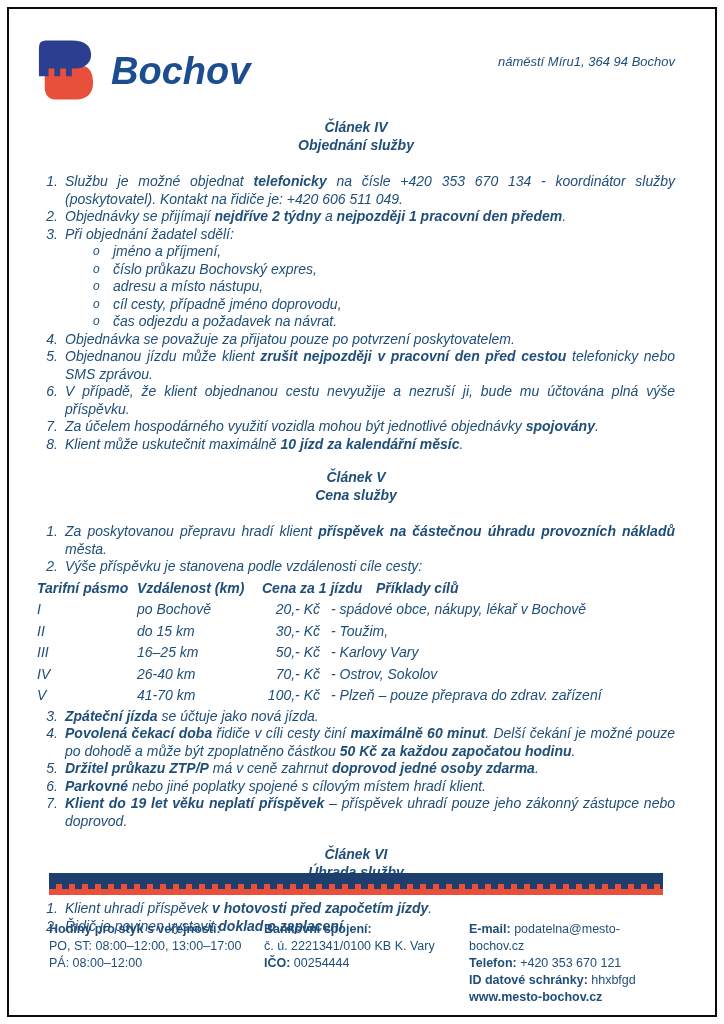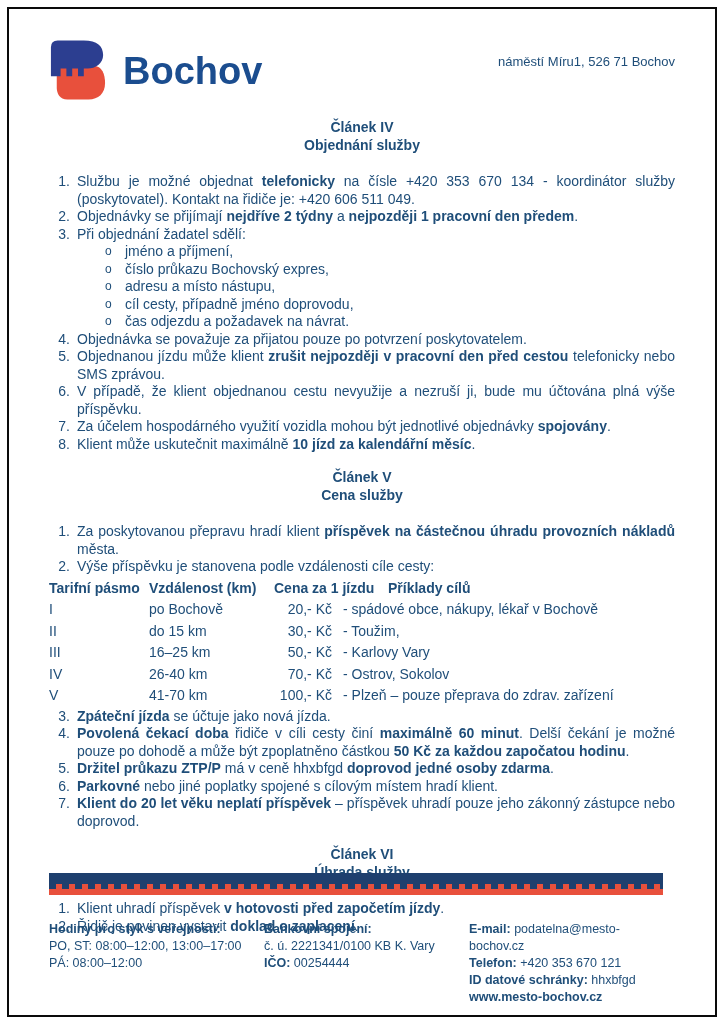--- a/index.html
+++ b/index.html
@@ -1,19 +1,19 @@
 <!DOCTYPE html>
 <html><head>
 <meta charset="utf-8">
 <style>
   * { margin:0; padding:0; box-sizing:border-box; }
   html,body { width:724px; height:1024px; background:#fff; }
   body { font-family:"Liberation Sans", sans-serif; position:relative; }
   .page { position:absolute; inset:7px; border:2px solid #0a0a0a; background:#fff; overflow:hidden; }
-  .content { padding:31px 40px 0 40px; color:#1f4e79; }
+  .content { padding:31px 40px 0 28px; color:#1f4e79;font-style:italic; }
 
   
   .header { display:flex; justify-content:space-between; align-items:flex-start; margin-bottom:14px; }
   .brand { display:flex; align-items:center; gap:16px; }
   .logo-mark { width:58px; height:63px; display:block; }
   .logo-text { font-size:38px; font-weight:bold; color:#1b4d8f; line-height:63px; }
   .org { text-align:right; padding-top:10px; }
   .org-name { font-weight:bold; font-size:17px; line-height:20px; }
   .org-addr { font-size:13px; line-height:18px; margin-top:3px; }
 
@@ -58,21 +58,21 @@
 
     <div class="header">
       <div class="brand">
         <svg class="logo-mark" viewBox="0 0 60 64" xmlns="http://www.w3.org/2000/svg">
           <path fill="#e8503c" d="M14,26 H46 C55,26 58,35 58,44 C58,55 51,61 41,61 H19 C11,61 8,55 8,48 V32 Q8,26 14,26 Z"></path>
           <path fill="#2c3e90" d="M2,7 Q2,0 9,0 H36 C50,0 56,6 56,15 C56,24 48,29 40,29 H36 V37 H30 V29 H24 V37 H18 V29 H12 V37 H2 Z"></path>
         </svg>
         <div class="logo-text">Bochov</div>
       </div>
       <div class="org">
-        <div class="org-addr">náměstí Míru1, 526 71 Bochov</div>
+        <div class="org-addr">náměstí Míru1, 364 94 Bochov</div>
       </div>
     </div>
 
     <main id="articles">
         <section class="article">
           <div class="article-heading">Článek IV</div>
           <div class="article-subheading">Objednání služby</div>
           <div class="items">
             <div class="item">
               <span class="num">1.</span>
@@ -181,29 +181,29 @@
             <div class="item">
               <span class="num">3.</span>
               <div class="body"><span class="b">Zpáteční jízda</span><span> se účtuje jako nová jízda.</span></div>
             </div>
             <div class="item">
               <span class="num">4.</span>
               <div class="body"><span class="b">Povolená čekací doba</span><span> řidiče v cíli cesty činí </span><span class="b">maximálně 60 minut</span><span>. Delší čekání je možné pouze po dohodě a může být zpoplatněno částkou </span><span class="b">50 Kč za každou započatou hodinu</span><span>.</span></div>
             </div>
             <div class="item">
               <span class="num">5.</span>
-              <div class="body"><span class="b">Držitel průkazu ZTP/P</span><span> má v ceně hhxbfgd </span><span class="b">doprovod jedné osoby zdarma</span><span>.</span></div>
+              <div class="body"><span class="b">Držitel průkazu ZTP/P</span><span> má v ceně zahrnut </span><span class="b">doprovod jedné osoby zdarma</span><span>.</span></div>
             </div>
             <div class="item">
               <span class="num">6.</span>
               <div class="body"><span class="b">Parkovné</span><span> nebo jiné poplatky spojené s cílovým místem hradí klient.</span></div>
             </div>
             <div class="item">
               <span class="num">7.</span>
-              <div class="body"><span class="b">Klient do 20 let věku neplatí příspěvek</span><span> – příspěvek uhradí pouze jeho zákonný zástupce nebo doprovod.</span></div>
+              <div class="body"><span class="b">Klient do 19 let věku neplatí příspěvek</span><span> – příspěvek uhradí pouze jeho zákonný zástupce nebo doprovod.</span></div>
             </div>
           </div>
         </section>
         <section class="article">
           <div class="article-heading">Článek VI</div>
           <div class="article-subheading">Úhrada služby</div>
           <div class="items">
             <div class="item">
               <span class="num">1.</span>
               <div class="body"><span>Klient uhradí příspěvek </span><span class="b">v hotovosti před započetím jízdy</span><span>.</span></div>

